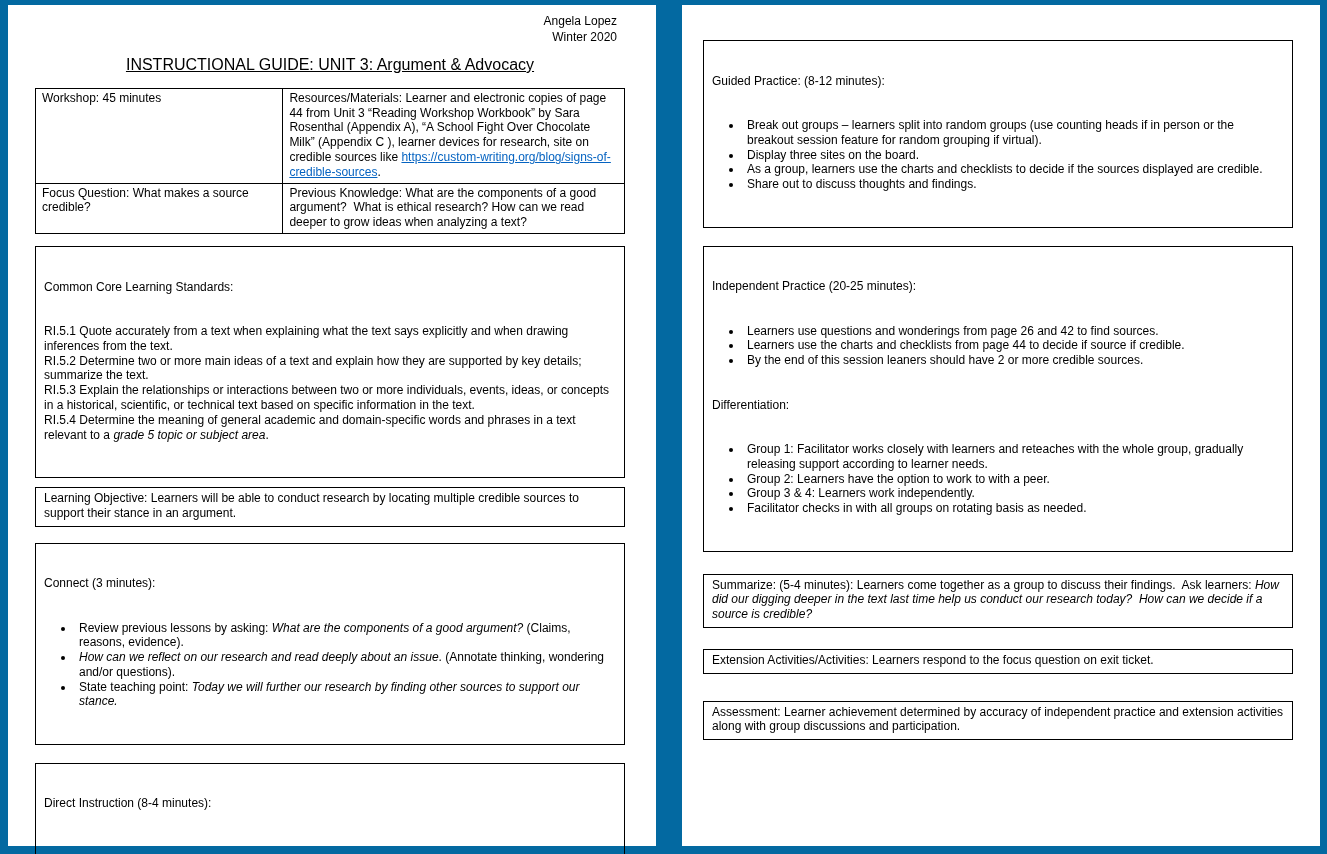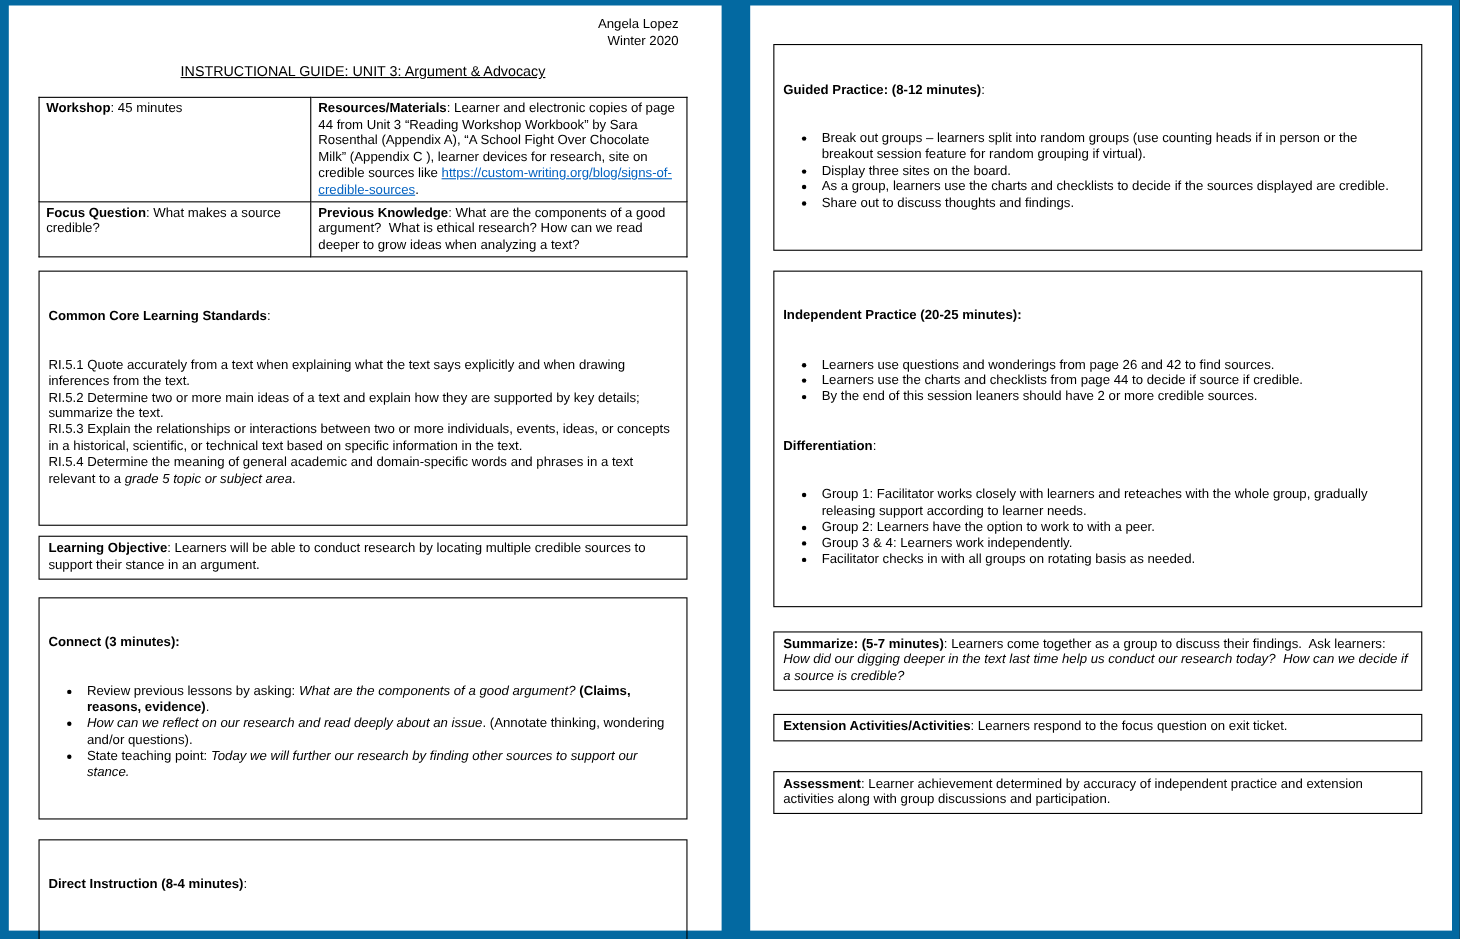--- a/index.html
+++ b/index.html
@@ -12,21 +12,21 @@
   .spread { position: relative; width: 1327px; height: 854px; background: #0369a1; }
   .page {
     position: absolute; top: 5px; height: 841px; background: #fff;
     font-size: 12px; line-height: 14.8px;
   }
   .page-left  { left: 8px;   width: 648px; padding: 8px 31px 0 27px; }
   .page-right { left: 682px; width: 638px; padding: 35px 27px 0 21px; }
 
   .hdr { text-align: right; padding-right: 8px; line-height: 16px; }
 
-  .doc-title { text-align: center; margin-top: 13px; font-size: 13px; }
+  .doc-title { text-align: center; margin-top: 13px; font-size: 16px; }
   .doc-title .t { text-decoration: underline; }
 
   table.info { width: 100%; border-collapse: collapse; margin-top: 15px; table-layout: fixed; }
   table.info td {
     border: 1px solid #000; vertical-align: top;
     padding: 2px 6px 3px 6px; white-space: pre-wrap;
   }
   table.info col.c1 { width: 42%; }
   table.info col.c2 { width: 58%; }
   tr.r1 td { height: 29px; }
@@ -44,21 +44,21 @@
   .m-direct    { margin-top: 18px; }
 
   .m-ip  { margin-top: 18px; }
   .m-sum { margin-top: 22px; }
   .m-ext { margin-top: 21px; }
   .m-asm { margin-top: 27px; }
 
   ul.blist { margin: 0; padding-left: 31px; list-style: disc; }
   ul.blist li { padding-left: 4px; white-space: pre-wrap; }
 
-  .b { font-weight: bold; }
+  .b { font-weight: normal; }
   .i { font-style: italic; }
   a.link { color: #0563c1; text-decoration: underline; cursor: pointer; }
 </style>
 </head>
 <body>
 
 <div class="spread">
 
   <div class="page page-left">
     <div class="hdr">
@@ -112,20 +112,20 @@
       <ul class="blist"><li><span>Break out groups – learners split into random groups (use counting heads if in person or the breakout session feature for random grouping if virtual).</span></li><li><span>Display three sites on the board.</span></li><li><span>As a group, learners use the charts and checklists to decide if the sources displayed are credible.</span></li><li><span>Share out to discuss thoughts and findings.</span></li></ul>
     </div>
 
     <div class="box m-ip">
       <div class="bhead"><span class="b">Independent Practice (20-25 minutes):</span></div>
       <ul class="blist"><li><span>Learners use questions and wonderings from page 26 and 42 to find sources.</span></li><li><span>Learners use the charts and checklists from page 44 to decide if source if credible.</span></li><li><span>By the end of this session leaners should have 2 or more credible sources.</span></li></ul>
       <div class="bhead"><span class="b">Differentiation</span><span>:</span></div>
       <ul class="blist"><li><span>Group 1: Facilitator works closely with learners and reteaches with the whole group, gradually releasing support according to learner needs.</span></li><li><span>Group 2: Learners have the option to work to with a peer.</span></li><li><span>Group 3 &amp; 4: Learners work independently.</span></li><li><span>Facilitator checks in with all groups on rotating basis as needed.</span></li></ul>
     </div>
 
-    <div class="box m-sum"><span class="b">Summarize: (5-7 minutes)</span><span>: Learners come together as a group to discuss their findings.  Ask learners: </span><span class="i">How did our digging deeper in the text last time help us conduct our research today?  How can we decide if a source is credible?</span></div>
+    <div class="box m-sum"><span class="b">Summarize: (5-4 minutes)</span><span>: Learners come together as a group to discuss their findings.  Ask learners: </span><span class="i">How did our digging deeper in the text last time help us conduct our research today?  How can we decide if a source is credible?</span></div>
 
     <div class="box m-ext"><span class="b">Extension Activities/Activities</span><span>: Learners respond to the focus question on exit ticket.</span></div>
 
     <div class="box m-asm"><span class="b">Assessment</span><span>: Learner achievement determined by accuracy of independent practice and extension activities along with group discussions and participation.</span></div>
   </div>
 
 </div>
 
 </body></html>

